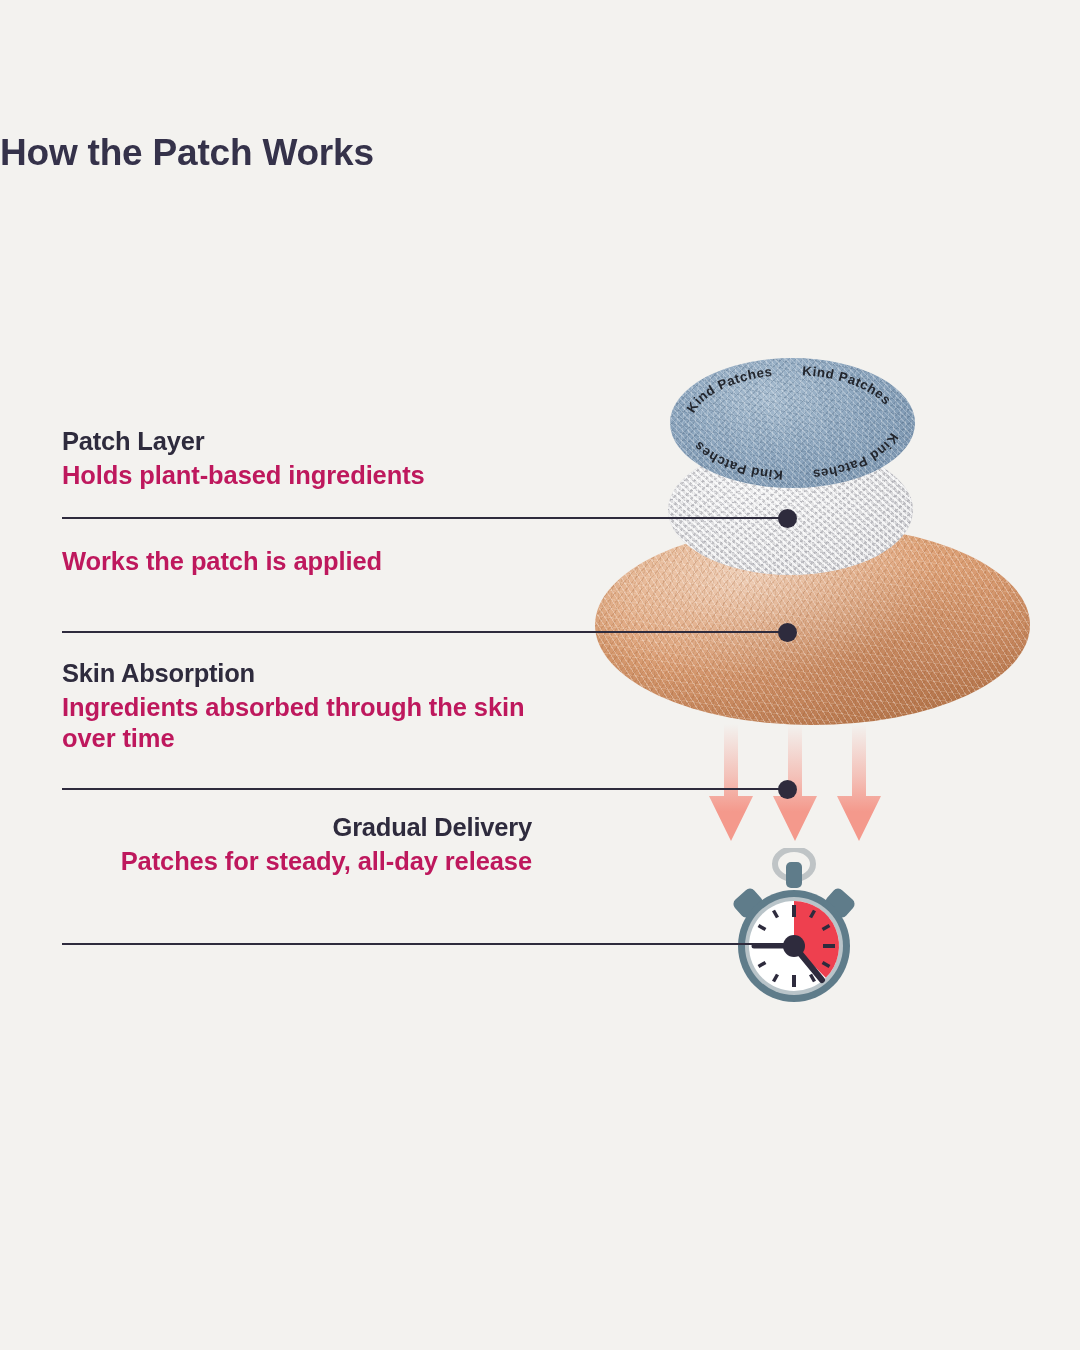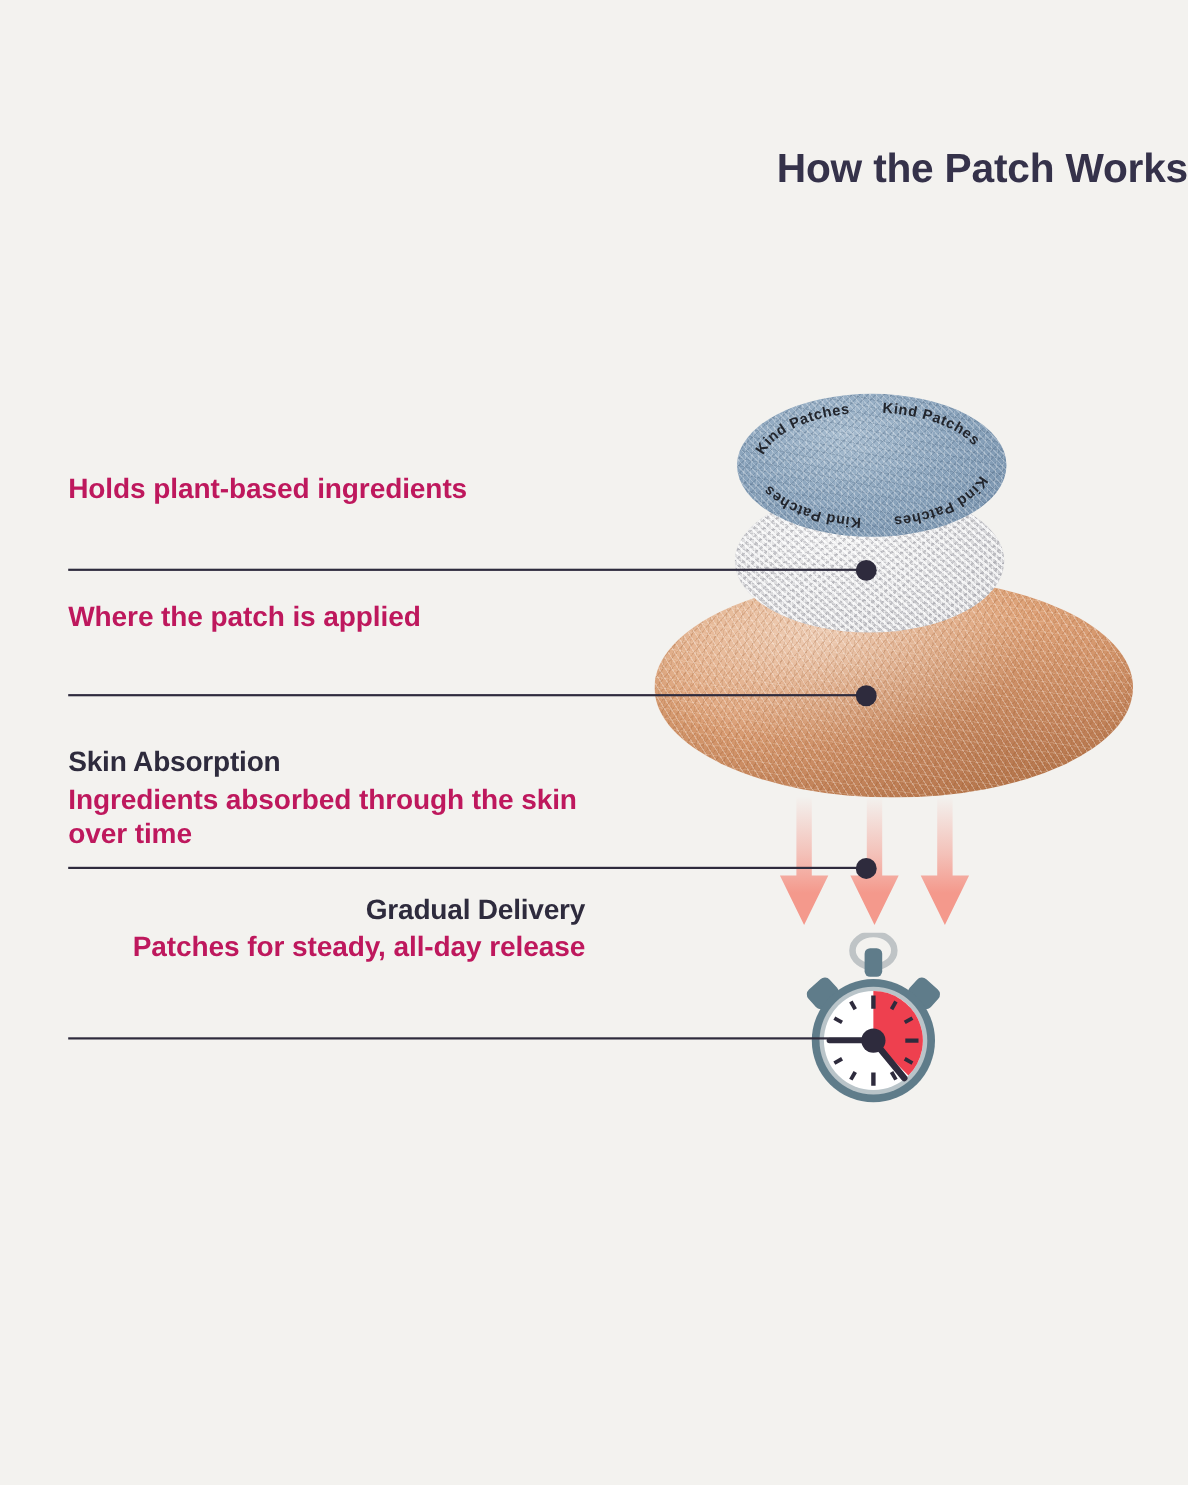--- a/index.html
+++ b/index.html
@@ -22,21 +22,21 @@
     height: 1350px;
     background: #f3f2ef;
   }
 
   
   .page-title {
     position: absolute;
     left: 0;
     top: 132px;
     width: 1080px;
-    text-align: right;
+    text-align: left;
     font-size: 37px;
     font-weight: 700;
     letter-spacing: -0.2px;
     color: #35324a;
   }
 
   
   .tagline {
     position: absolute;
     left: 0;
@@ -66,21 +66,21 @@
     font-size: 25.5px;
     font-weight: 700;
     letter-spacing: -0.1px;
     color: #be185d;
     line-height: 1.22;
     margin-top: 4px;
   }
 
   #callout-0 { top: 426px; }
   #callout-1 { top: 542px; }
-  #callout-2 { top: 678px; }
+  #callout-2 { top: 658px; }
   #callout-3 { top: 812px; text-align: right; }
 
   
   .leader-line {
     position: absolute;
     left: 62px;
     height: 2px;
     background: #2e2b3d;
   }
   .leader-dot {
@@ -331,25 +331,26 @@
 
   <div class="leader-line" id="leader-1"></div>
   <div class="leader-dot" id="dot-1"></div>
 
   <div class="leader-line" id="leader-2"></div>
   <div class="leader-dot" id="dot-2"></div>
 
   <div class="leader-line" id="leader-3"></div>
 
   <div class="callout" id="callout-0">
+    <div class="callout-title">Patch Layer</div>
     <div class="callout-desc">Holds plant-based ingredients</div>
   </div>
 
   <div class="callout" id="callout-1">
-    <div class="callout-desc">Where the patch is applied</div>
+    <div class="callout-desc">Works the patch is applied</div>
   </div>
 
   <div class="callout" id="callout-2">
     <div class="callout-title">Skin Absorption</div>
     <div class="callout-desc">Ingredients absorbed through the skin over time</div>
   </div>
 
   <div class="callout" id="callout-3">
     <div class="callout-title">Gradual Delivery</div>
     <div class="callout-desc">Patches for steady, all-day release</div>

